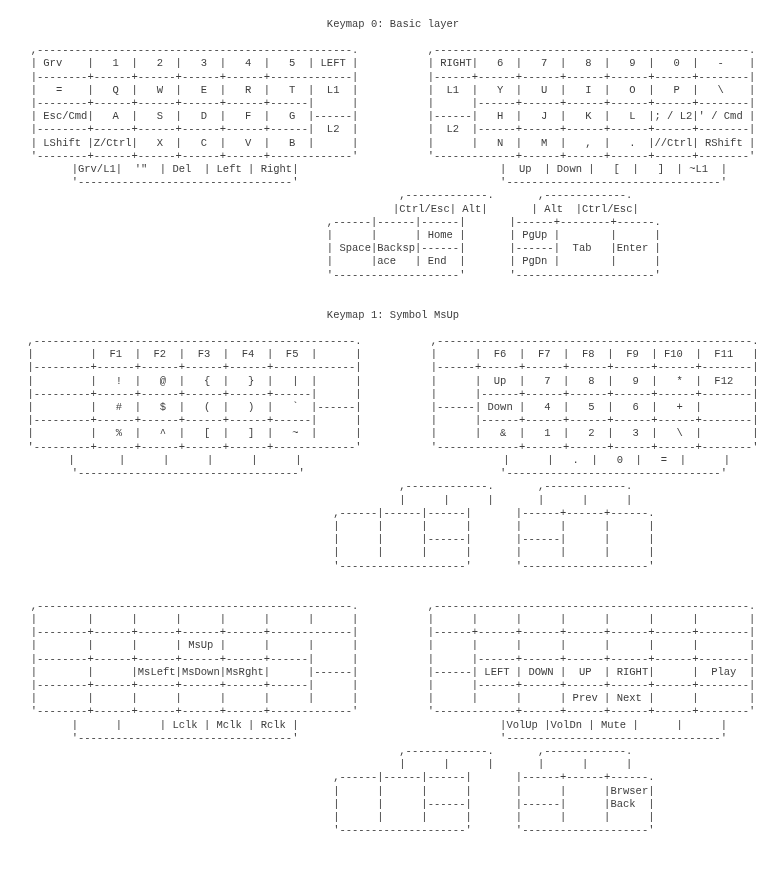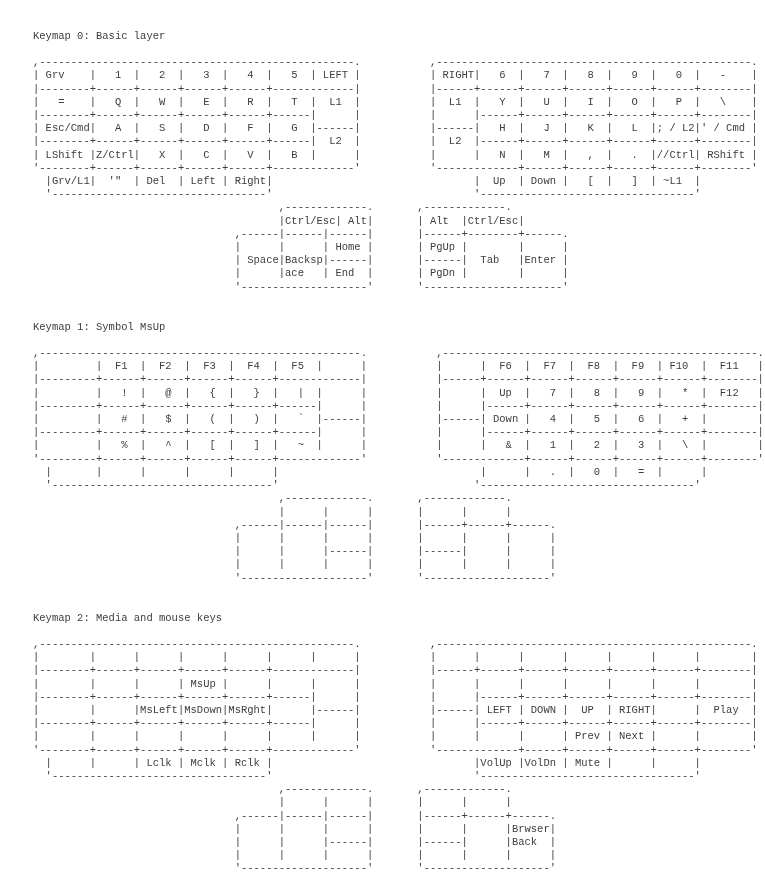--- a/index.html
+++ b/index.html
@@ -10,22 +10,23 @@
   body {
     width: 765px;
     height: 883px;
     overflow: hidden;
     box-sizing: border-box;
     padding: 18px 0 0 21px;
     font-family: "Liberation Mono", "DejaVu Sans Mono", monospace;
     color: #3d3d3d;
   }
   .keymap-section {
-    margin: 12px;
+    margin: 0;
     padding: 0;
+    text-align: center;
   }
   .keymap-title {
     font-family: "Liberation Mono", "DejaVu Sans Mono", monospace;
     font-size: 10.5px;
     line-height: 13.2px;
     font-weight: normal;
     margin: 0 0 13px 0;
     white-space: pre;
   }
   .keymap-diagram {
@@ -80,21 +81,20 @@
                                        ,-------------.       ,-------------.
                                        |      |      |       |      |      |
                                 ,------|------|------|       |------+------+------.
                                 |      |      |      |       |      |      |      |
                                 |      |      |------|       |------|      |      |
                                 |      |      |      |       |      |      |      |
                                 '--------------------'       '--------------------'</pre>
   </section>
 
   <section class="keymap-section">
-    <div class="keymap-title">Keymap 2: Media and mouse keys</div>
     <pre class="keymap-diagram">,--------------------------------------------------.           ,--------------------------------------------------.
 |        |      |      |      |      |      |      |           |      |      |      |      |      |      |        |
 |--------+------+------+------+------+-------------|           |------+------+------+------+------+------+--------|
 |        |      |      | MsUp |      |      |      |           |      |      |      |      |      |      |        |
 |--------+------+------+------+------+------|      |           |      |------+------+------+------+------+--------|
 |        |      |MsLeft|MsDown|MsRght|      |------|           |------| LEFT | DOWN |  UP  | RIGHT|      |  Play  |
 |--------+------+------+------+------+------|      |           |      |------+------+------+------+------+--------|
 |        |      |      |      |      |      |      |           |      |      |      | Prev | Next |      |        |
 '--------+------+------+------+------+-------------'           '-------------+------+------+------+------+--------'
   |      |      | Lclk | Mclk | Rclk |                                |VolUp |VolDn | Mute |      |      |

